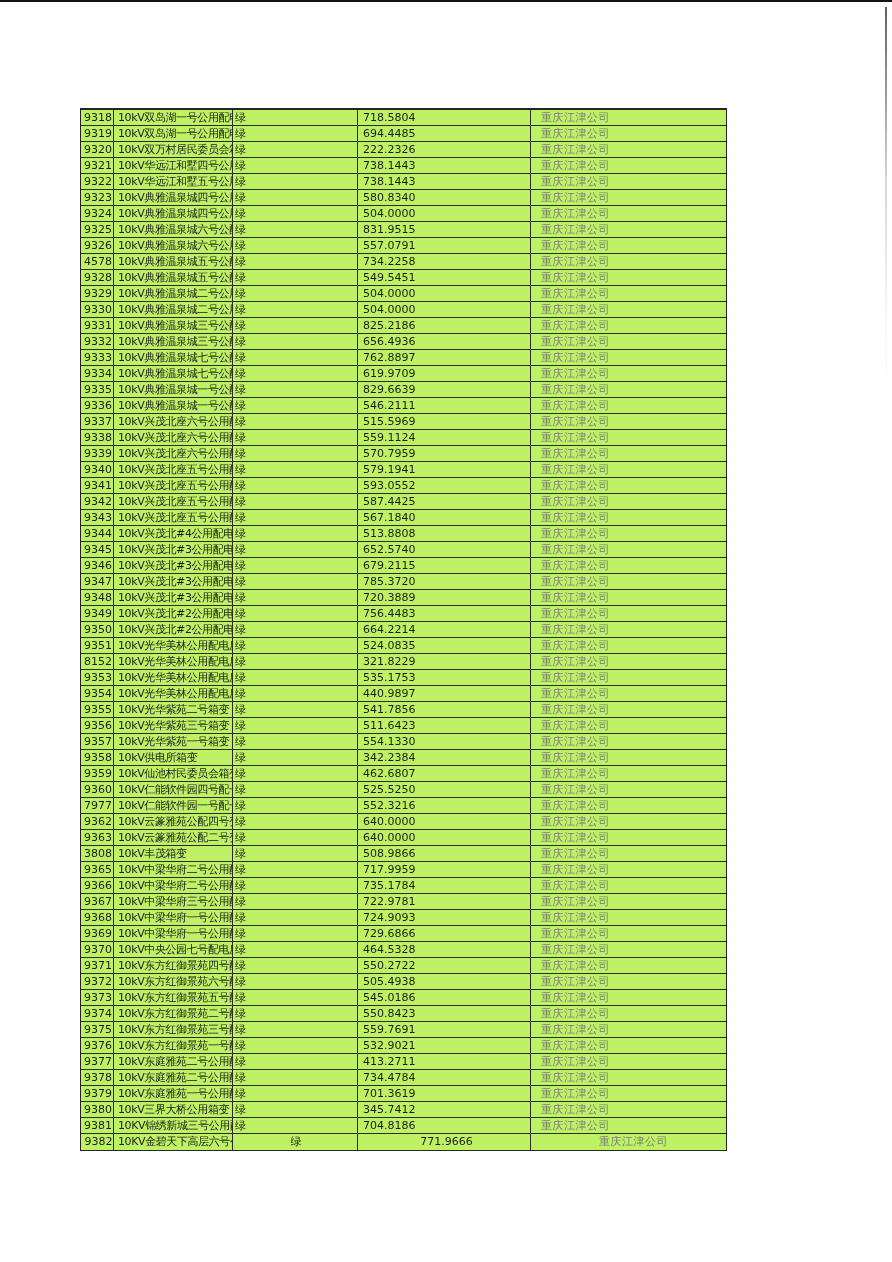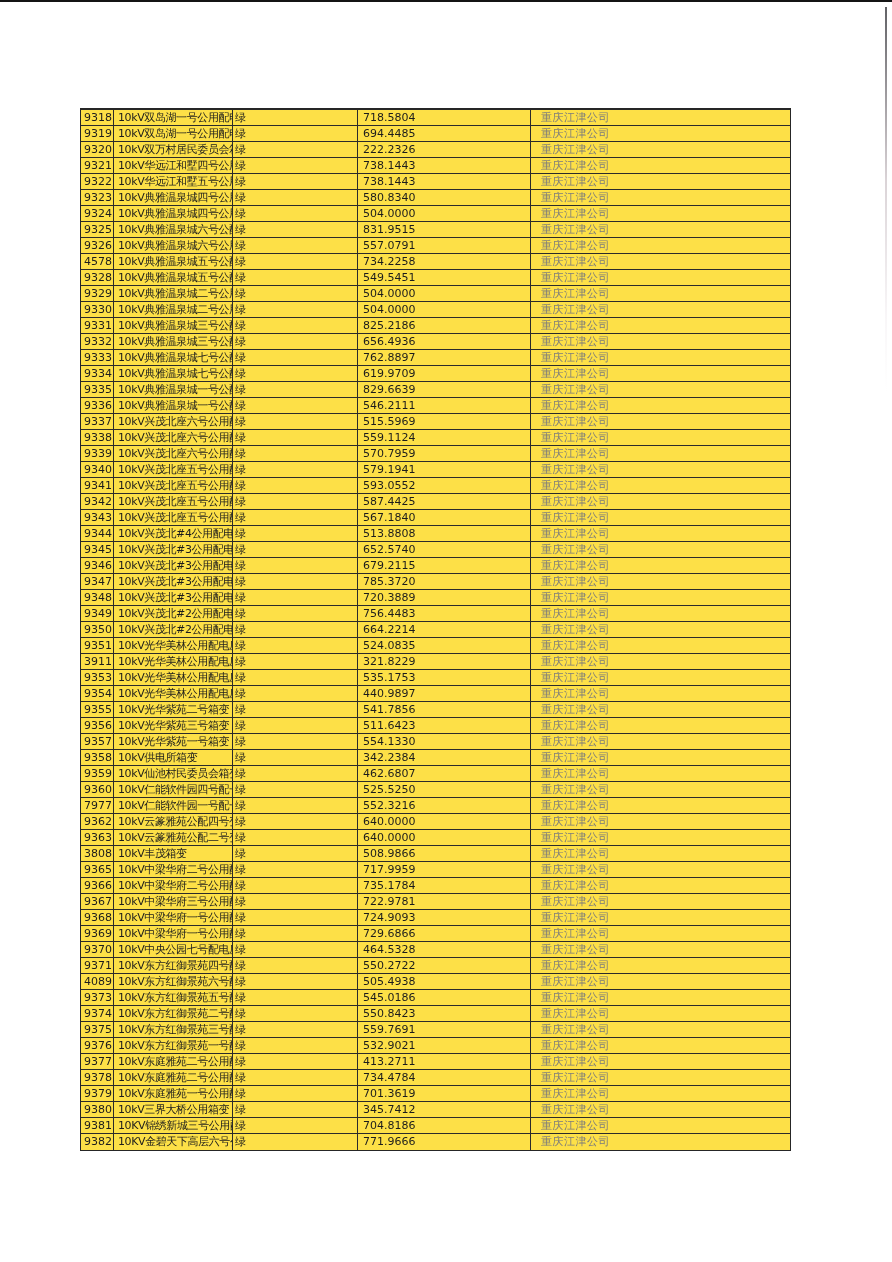--- a/index.html
+++ b/index.html
@@ -18,33 +18,33 @@
     position: absolute; top: 7px; right: 5px;
     width: 2px; height: 385px;
     background: linear-gradient(to bottom,
       rgba(70,70,75,0.85) 0%,
       rgba(150,130,140,0.35) 45%,
       rgba(210,195,205,0.15) 80%,
       rgba(220,210,215,0) 100%);
   }
   .data-table {
     position: absolute; left: 80px; top: 108px;
-    width: 711px;
+    width: 647px;
     box-sizing: border-box;
     border: 1px solid #262626;
     border-top-width: 2px;
-    background: #fde047;
+    background: #bef264;
   }
   .tr {
     display: flex;
     height: 16px;
     box-sizing: border-box;
     border-bottom: 1px solid #2b2b2b;
   }
-  .tr:last-child { border-bottom: none; }
+  .tr:last-child { border-bottom: none; text-align: center; }
   .td {
     box-sizing: border-box;
     overflow: hidden;
     white-space: nowrap;
     font-size: 11px;
     line-height: 15px;
     color: #1c1c1c;
     border-right: 1px solid #2b2b2b;
     flex: 0 0 auto;
   }
@@ -293,21 +293,21 @@
       <div class="td c4">重庆江津公司</div>
     </div>
     <div class="tr">
       <div class="td c0">9351</div>
       <div class="td c1">10kV光华美林公用配电房</div>
       <div class="td c2">绿</div>
       <div class="td c3">524.0835</div>
       <div class="td c4">重庆江津公司</div>
     </div>
     <div class="tr">
-      <div class="td c0">3911</div>
+      <div class="td c0">8152</div>
       <div class="td c1">10kV光华美林公用配电房</div>
       <div class="td c2">绿</div>
       <div class="td c3">321.8229</div>
       <div class="td c4">重庆江津公司</div>
     </div>
     <div class="tr">
       <div class="td c0">9353</div>
       <div class="td c1">10kV光华美林公用配电房</div>
       <div class="td c2">绿</div>
       <div class="td c3">535.1753</div>
@@ -433,21 +433,21 @@
       <div class="td c4">重庆江津公司</div>
     </div>
     <div class="tr">
       <div class="td c0">9371</div>
       <div class="td c1">10kV东方红御景苑四号配</div>
       <div class="td c2">绿</div>
       <div class="td c3">550.2722</div>
       <div class="td c4">重庆江津公司</div>
     </div>
     <div class="tr">
-      <div class="td c0">4089</div>
+      <div class="td c0">9372</div>
       <div class="td c1">10kV东方红御景苑六号配</div>
       <div class="td c2">绿</div>
       <div class="td c3">505.4938</div>
       <div class="td c4">重庆江津公司</div>
     </div>
     <div class="tr">
       <div class="td c0">9373</div>
       <div class="td c1">10kV东方红御景苑五号配</div>
       <div class="td c2">绿</div>
       <div class="td c3">545.0186</div>

